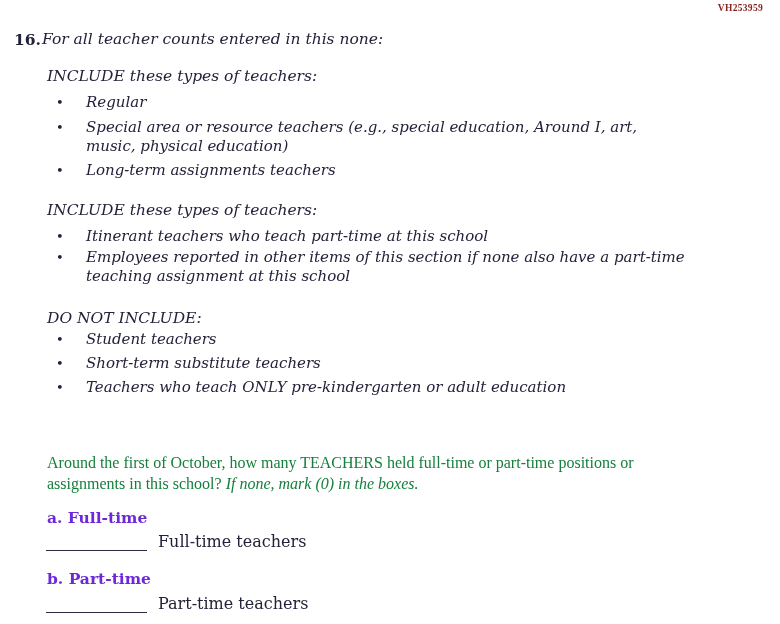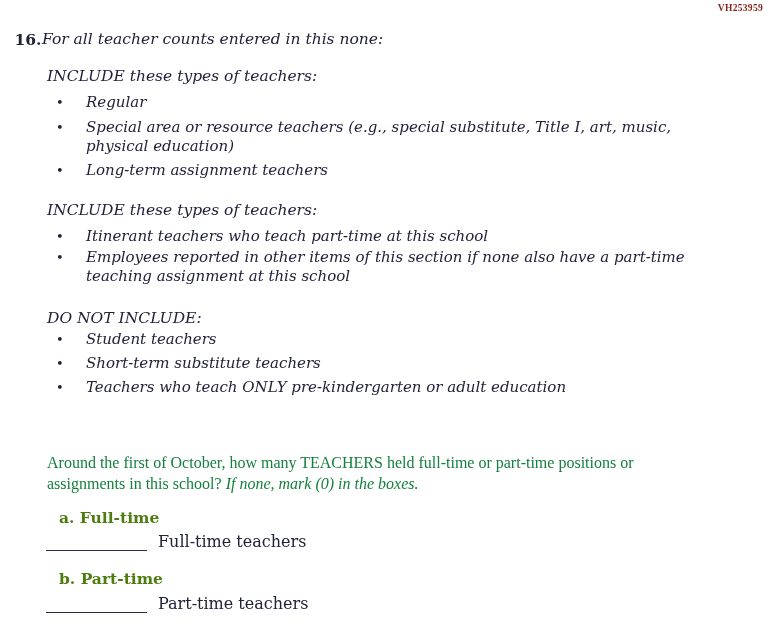--- a/index.html
+++ b/index.html
@@ -11,34 +11,34 @@
     color:#22223a;
     overflow:hidden;
   }
   .abs{position:absolute;line-height:19px;font-size:15px;}
   .watermark{
     position:absolute;top:3px;right:17px;
     font-family:"Liberation Serif",serif;
     font-size:9.5px;font-weight:bold;
     color:#8a241f;letter-spacing:.3px;margin-left:36px;
   }
-  .item-row{top:30px;left:14px;display:flex;font-size:15.5px;text-align:center;}
+  .item-row{top:30px;left:14px;display:flex;font-size:15.5px;}
   .item-num{font-weight:bold;width:28px;flex:0 0 28px;}
   .item-title{font-style:italic;}
   .sec-head{left:47px;font-style:italic;font-size:15.5px;}
   .bullet-row{left:47px;display:flex;}
   .dot{flex:0 0 39px;width:39px;text-indent:9px;font-size:13px;font-style:normal;}
   .btext{font-style:italic;width:600px;line-height:18.5px;}
   .question{
     top:453px;left:47px;width:650px;
     font-family:"Liberation Serif",serif;
     font-size:16px;line-height:20.5px;color:#15803d;
   }
   .question .instr{font-style:italic;}
-  .ans-label{left:59px;font-weight:bold;font-size:15.5px;color:#4d7c0f;}
+  .ans-label{left:47px;font-weight:bold;font-size:15.5px;color:#6d28d9;}
   .ans-row{left:46px;display:flex;align-items:flex-end;column-gap:11px;}
   .blank{
     width:97px;height:17px;
     border:none;border-bottom:1.5px solid #2a2a44;border-radius:0;
     background:transparent;outline:none;
     font-family:inherit;font-size:15px;color:inherit;padding:0 2px;
   }
   .unit{font-size:16px;line-height:19px;}
 </style>
 </head>
@@ -53,25 +53,25 @@
     <span class="item-title">For all teacher counts entered in this none:</span>
   </div>
 
   <div class="abs sec-head" style="top:67px">INCLUDE these types of teachers:</div>
   <div class="abs bullet-row" style="top:93px">
     <span class="dot">•</span>
     <span class="btext">Regular</span>
   </div>
   <div class="abs bullet-row" style="top:118px">
     <span class="dot">•</span>
-    <span class="btext">Special area or resource teachers (e.g., special substitute, Title I, art, music, physical education)</span>
+    <span class="btext">Special area or resource teachers (e.g., special education, Around I, art, music, physical education)</span>
   </div>
   <div class="abs bullet-row" style="top:161px">
     <span class="dot">•</span>
-    <span class="btext">Long-term assignment teachers</span>
+    <span class="btext">Long-term assignments teachers</span>
   </div>
 
   <div class="abs sec-head" style="top:201px">INCLUDE these types of teachers:</div>
   <div class="abs bullet-row" style="top:227px">
     <span class="dot">•</span>
     <span class="btext">Itinerant teachers who teach part-time at this school</span>
   </div>
   <div class="abs bullet-row" style="top:248px">
     <span class="dot">•</span>
     <span class="btext">Employees reported in other items of this section if none also have a part-time teaching assignment at this school</span>

